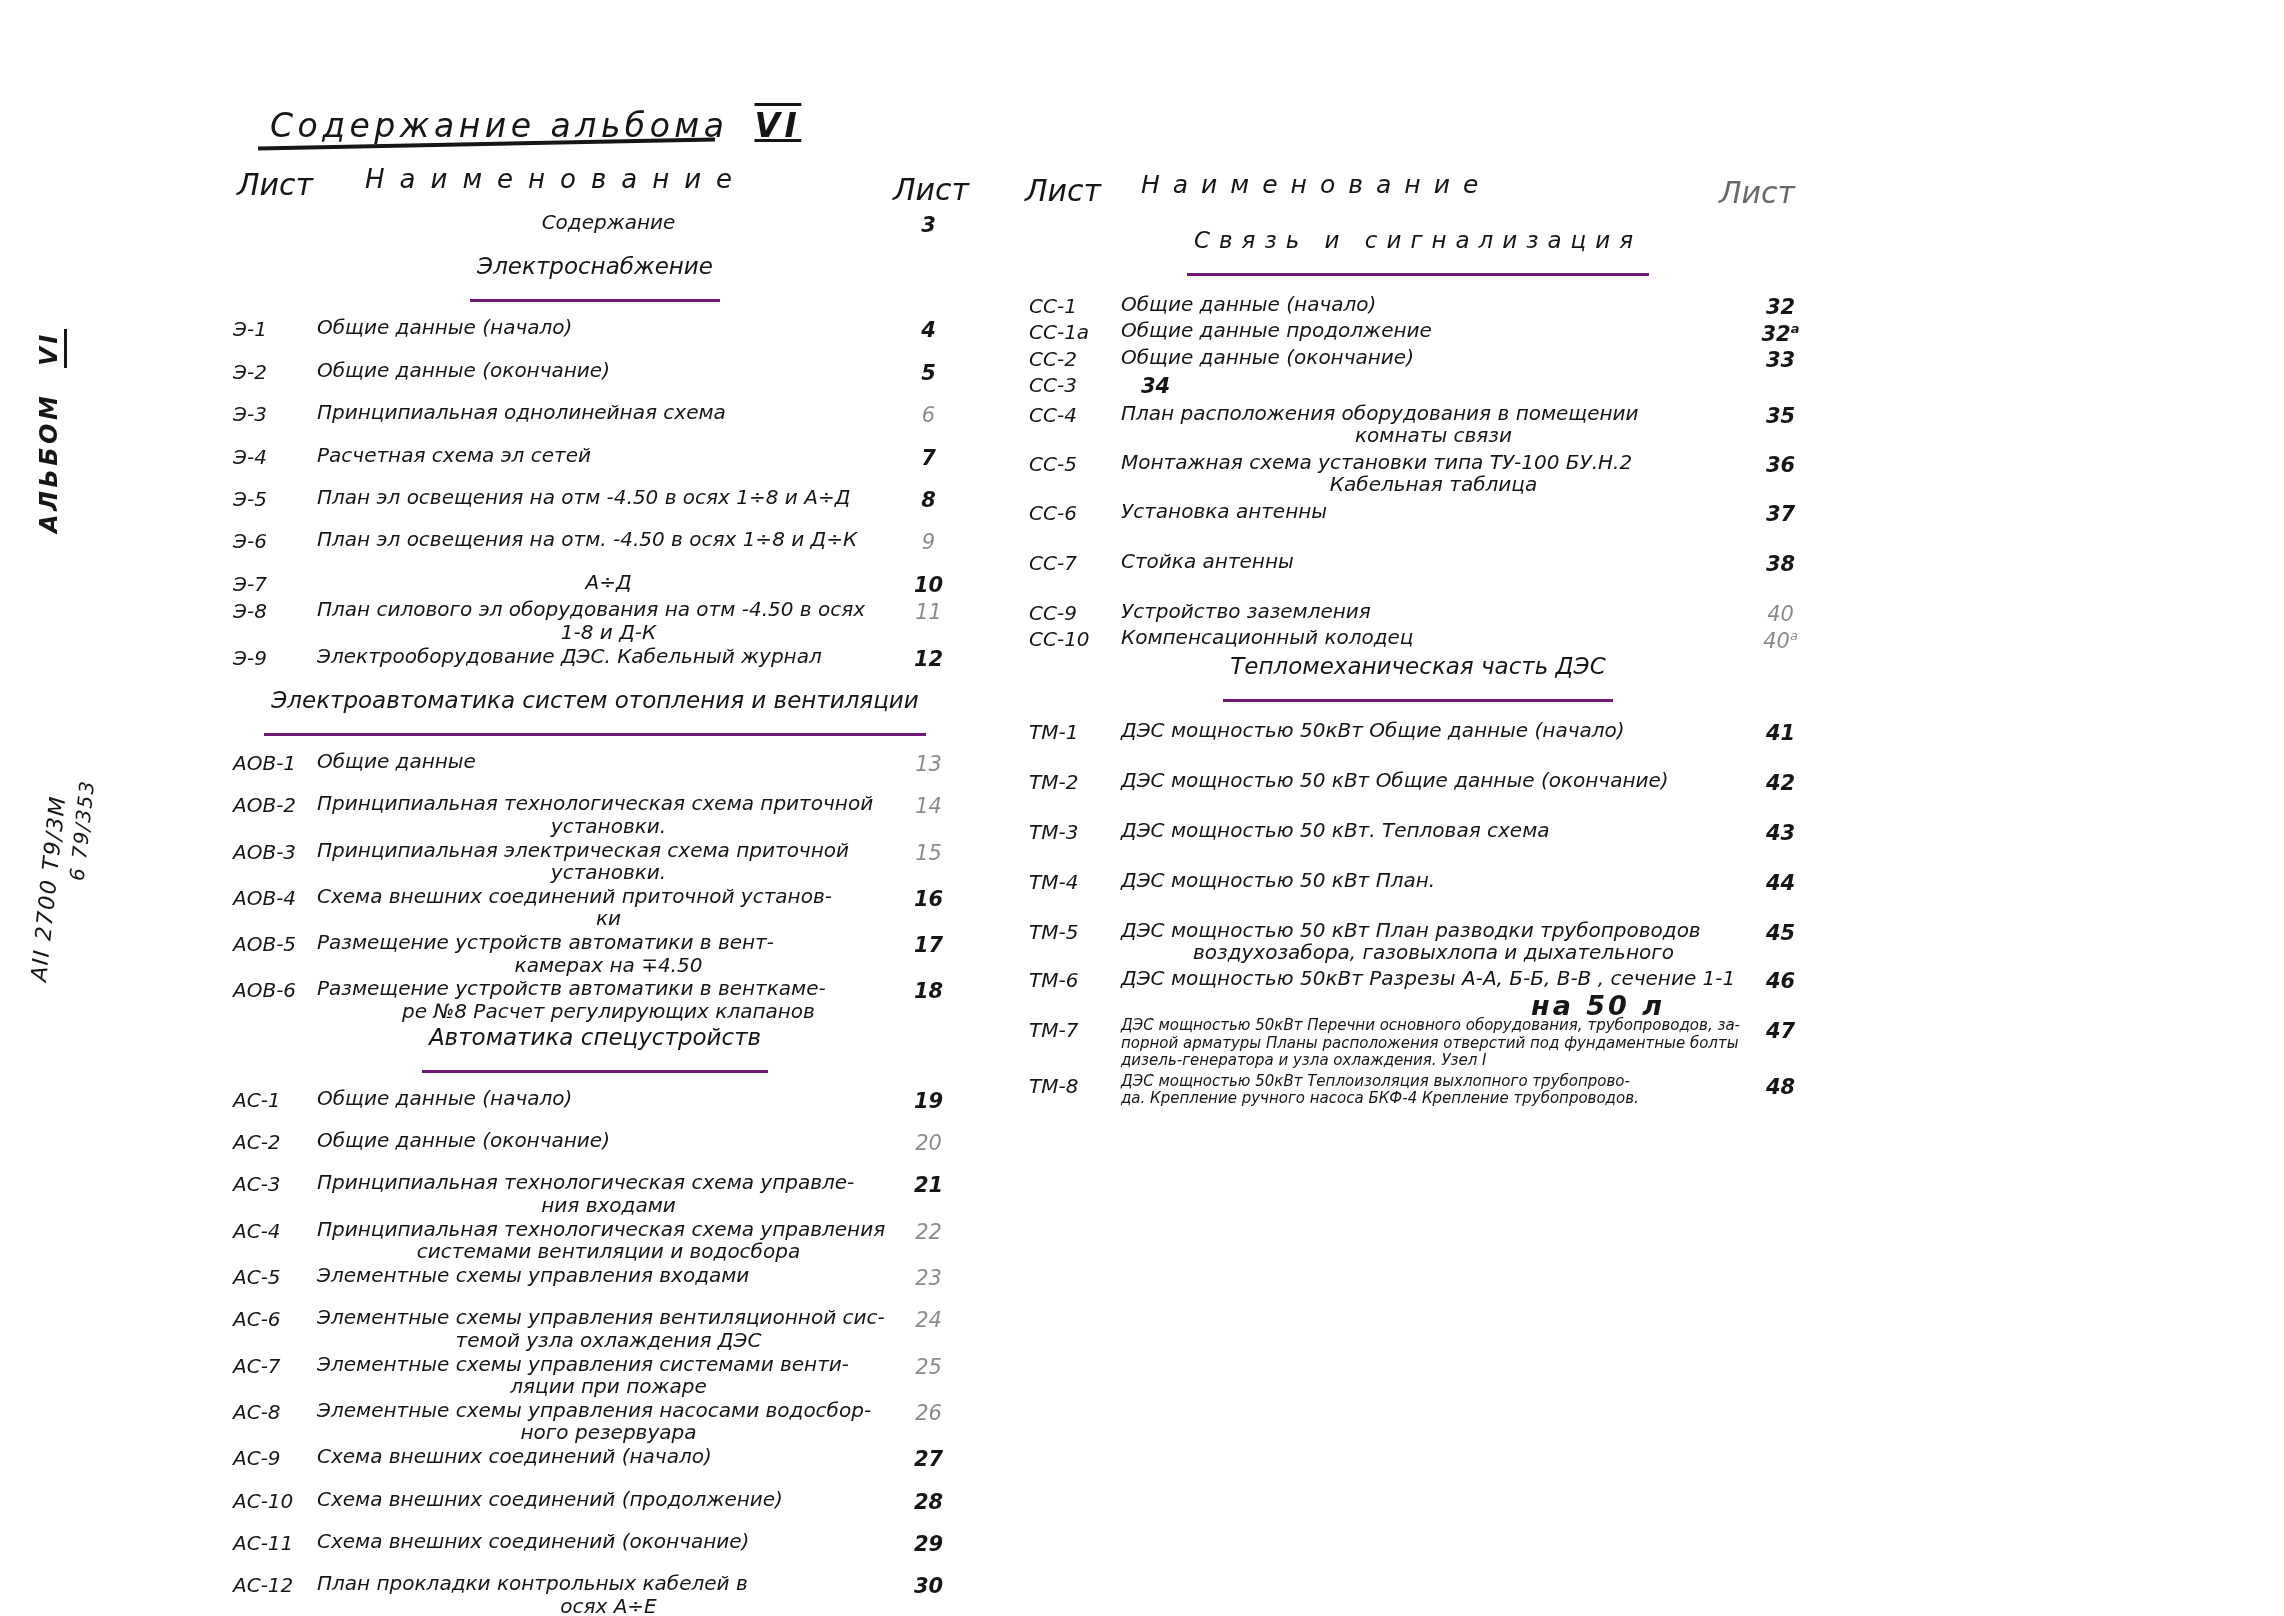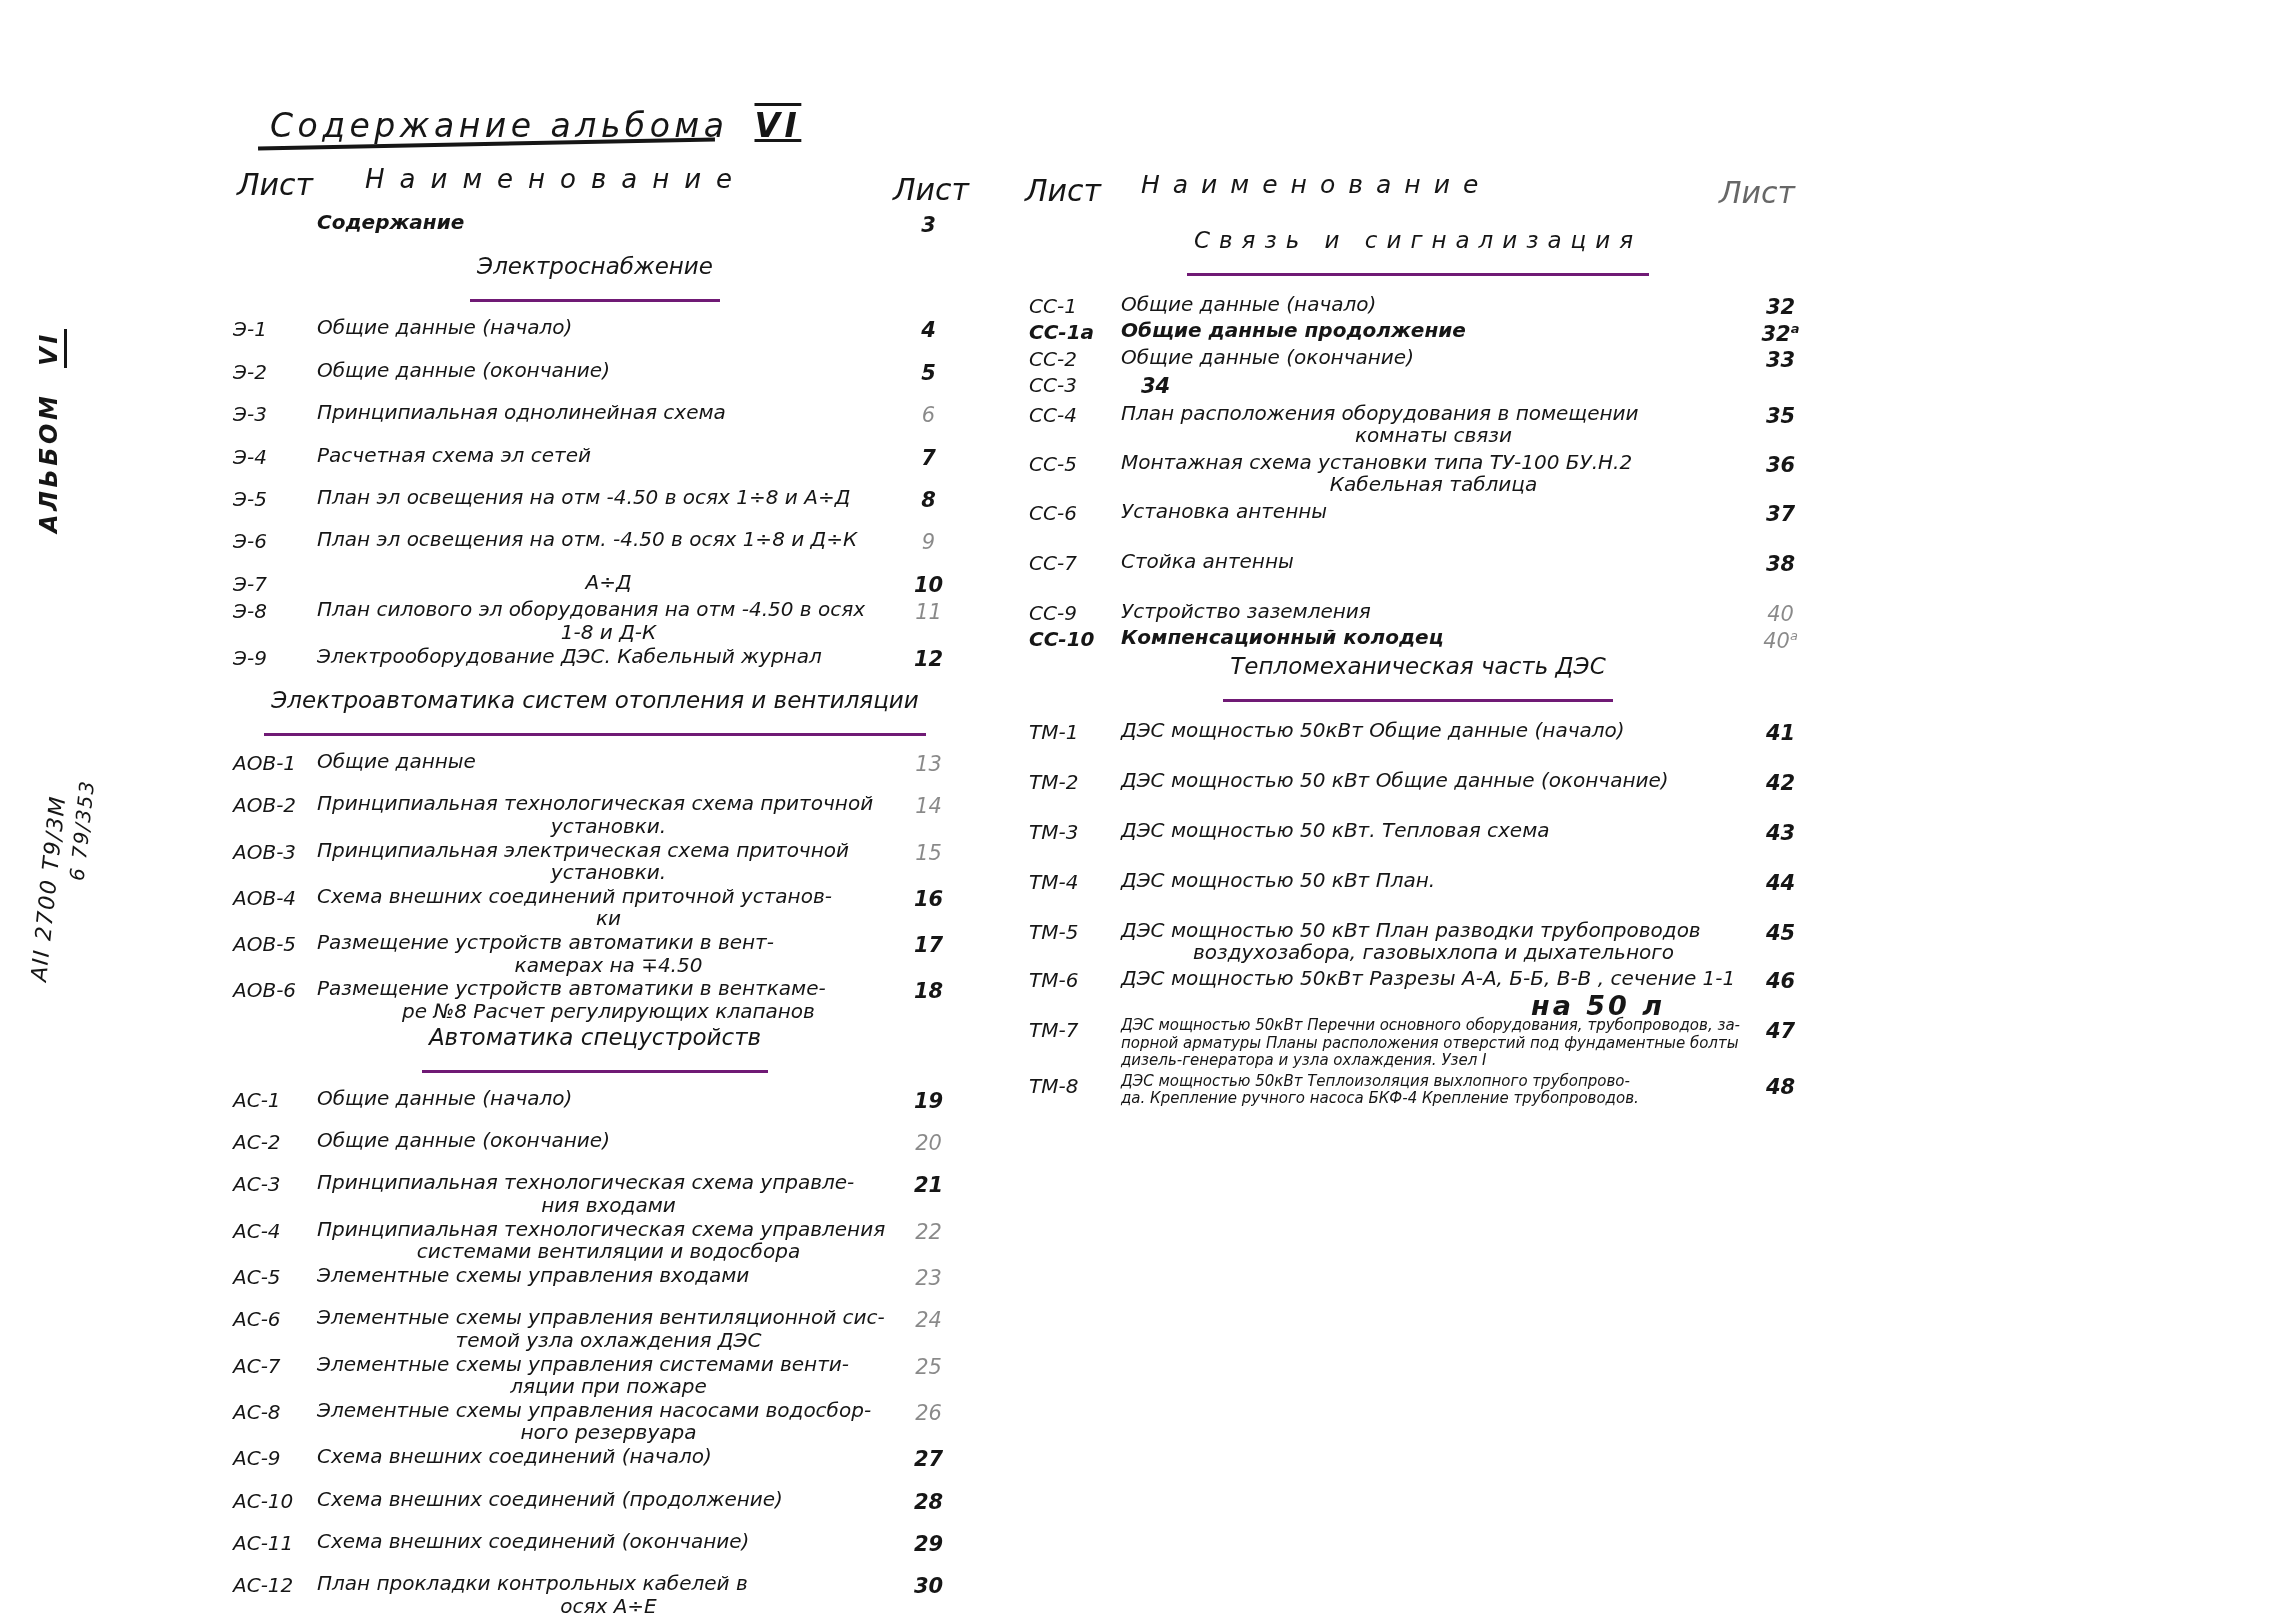--- a/index.html
+++ b/index.html
@@ -46,24 +46,24 @@
   .page-no{flex:none;width:57px;text-align:center;font-size:21px;font-weight:bold;padding-top:2px;}
   .col-right .page-no{width:69px;}
   .page-no sup{font-size:13px;}
   .page-no.faint{opacity:.5;font-weight:normal;}
   
   .col-left .row.single{margin-bottom:16.4px;}
   .col-left .row.multi{margin-bottom:1.5px;}
   .col-right .row.single{margin-bottom:24px;}
   .col-right .row.multi{margin-bottom:4px;}
   .col-right .row.compact{margin-bottom:0;}
-  .row.bold .text .line,.row.bold .code{font-weight:bold;}
+  .row.bold .text .line,.row.bold .code{font-weight:normal;}
   .row.small .text .line{font-size:15px;line-height:1.15;}
   .row.small .text .cont{text-align:left;}
-  .row.centered .text{font-weight:bold;}
+  .row.centered .text{text-align:center;}
   
   .heading{text-align:center;font-size:23px;margin:1px 0 14px;}
   .col-right .heading{margin:0 0 17px;}
   .heading .inner{display:inline-block;border-bottom:3px solid #701a75;padding:0 7px 20px;}
   .heading.spaced .inner{letter-spacing:9px;}
   
   .footer-note{position:absolute;left:1531px;top:990px;font-size:27px;font-weight:bold;letter-spacing:3px;}
 </style>
 </head>
 <body>

